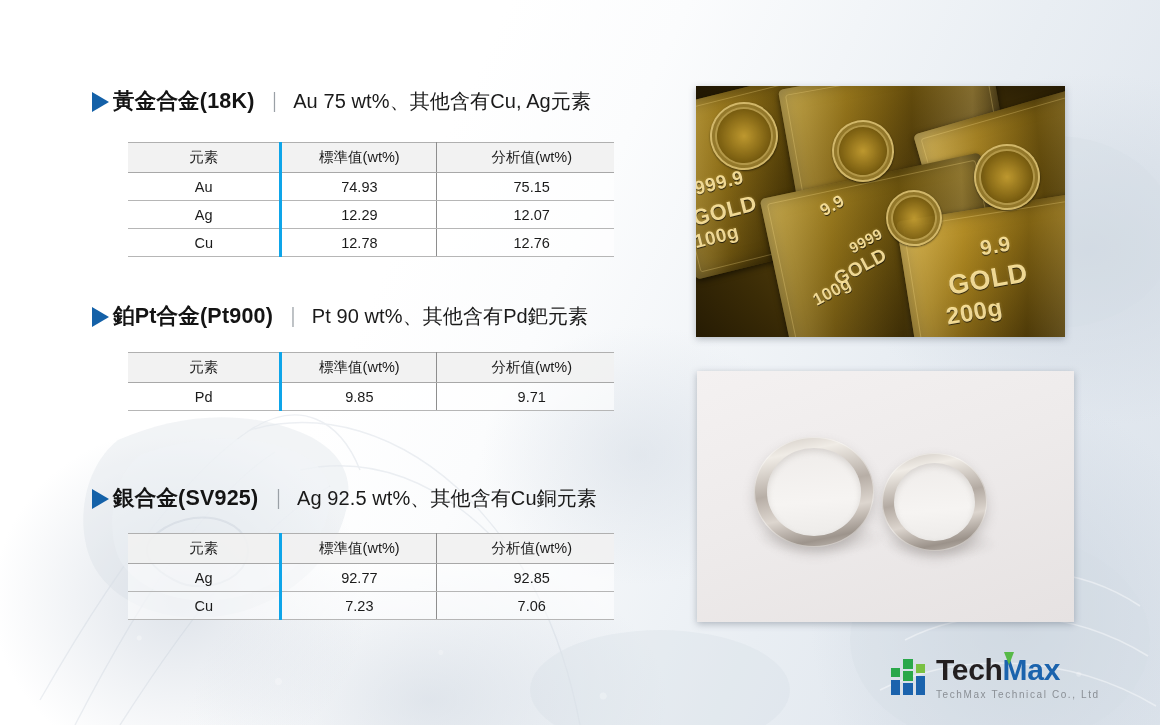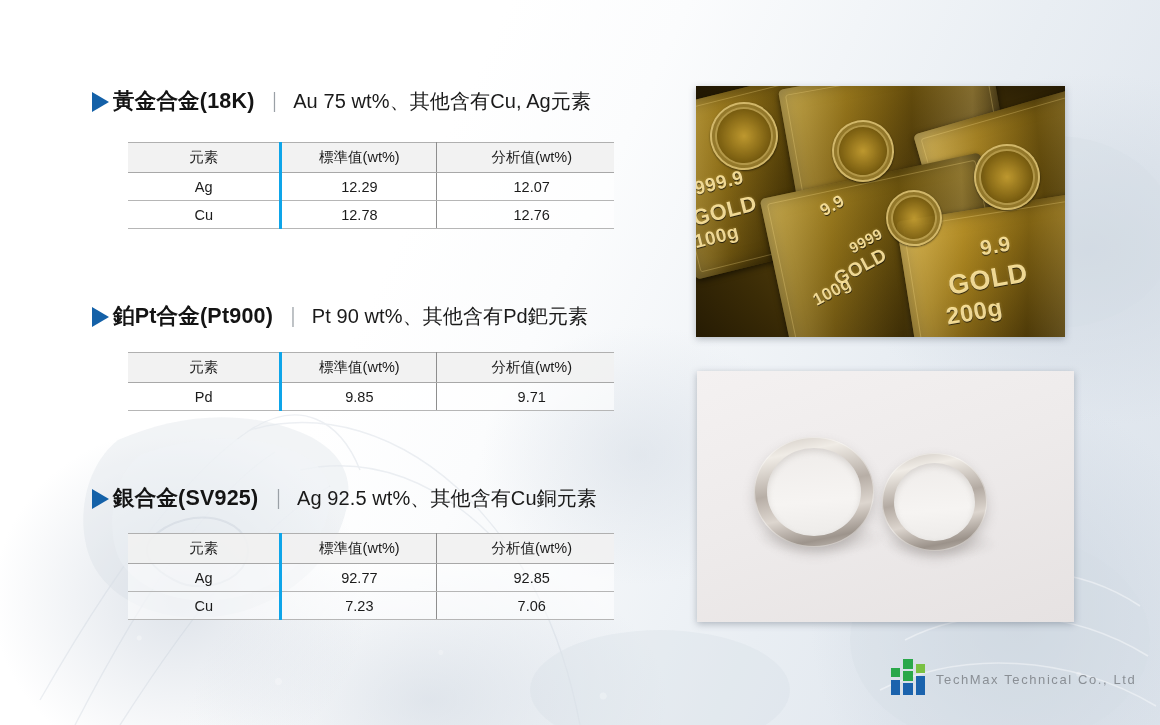--- a/index.html
+++ b/index.html
@@ -311,21 +311,21 @@
     font-weight: bold;
     line-height: 1;
     letter-spacing: -0.3px;
     position: relative;
     white-space: nowrap;
   }
   .logo-tech { color: #231f20; }
   .logo-max { color: #1b63ad; }
   .logo-tag {
     margin-top: 4px;
-    font-size: 13px;
+    font-size: 10px;
     letter-spacing: 1.6px;
     color: #8a8f95;
     white-space: nowrap;
   }
   .logo-accent {
     position: absolute;
     left: 68px;
     top: -3px;
     width: 0; height: 0;
     border-left: 5px solid transparent;
@@ -386,20 +386,25 @@
       <table class="alloy">
         <thead>
           <tr>
             <th class="c0">元素</th>
             <th class="c1">標準值(wt%)</th>
             <th class="c2">分析值(wt%)</th>
           </tr>
         </thead>
         <tbody>
           <tr>
+            <td class="c0">Au</td>
+            <td class="c1">74.93</td>
+            <td class="c2">75.15</td>
+          </tr>
+          <tr>
             <td class="c0">Ag</td>
             <td class="c1">12.29</td>
             <td class="c2">12.07</td>
           </tr>
           <tr>
             <td class="c0">Cu</td>
             <td class="c1">12.78</td>
             <td class="c2">12.76</td>
           </tr>
         </tbody>
@@ -522,17 +527,21 @@
     <div class="logo-mark">
       <span class="lm-sq" style="left:0px;  top:9px;  width:9px;  height:9px;  background:#2aa84a;"></span>
       <span class="lm-sq" style="left:12px; top:0px;  width:10px; height:10px; background:#2aa84a;"></span>
       <span class="lm-sq" style="left:25px; top:5px;  width:9px;  height:9px;  background:#7ac143;"></span>
       <span class="lm-sq" style="left:12px; top:12px; width:10px; height:10px; background:#2aa84a;"></span>
       <span class="lm-sq" style="left:0px;  top:21px; width:9px;  height:15px; background:#1b63ad;"></span>
       <span class="lm-sq" style="left:12px; top:24px; width:10px; height:12px; background:#1b63ad;"></span>
       <span class="lm-sq" style="left:25px; top:17px; width:9px;  height:19px; background:#1b63ad;"></span>
     </div>
     <div class="logo-words">
+      <div class="logo-word">
+        <span class="logo-tech">Tech</span><span class="logo-max">Max</span>
+        <span class="logo-accent"></span>
+      </div>
       <div class="logo-tag">TechMax Technical Co., Ltd</div>
     </div>
   </div>
 
 </div>
 
 </body></html>

